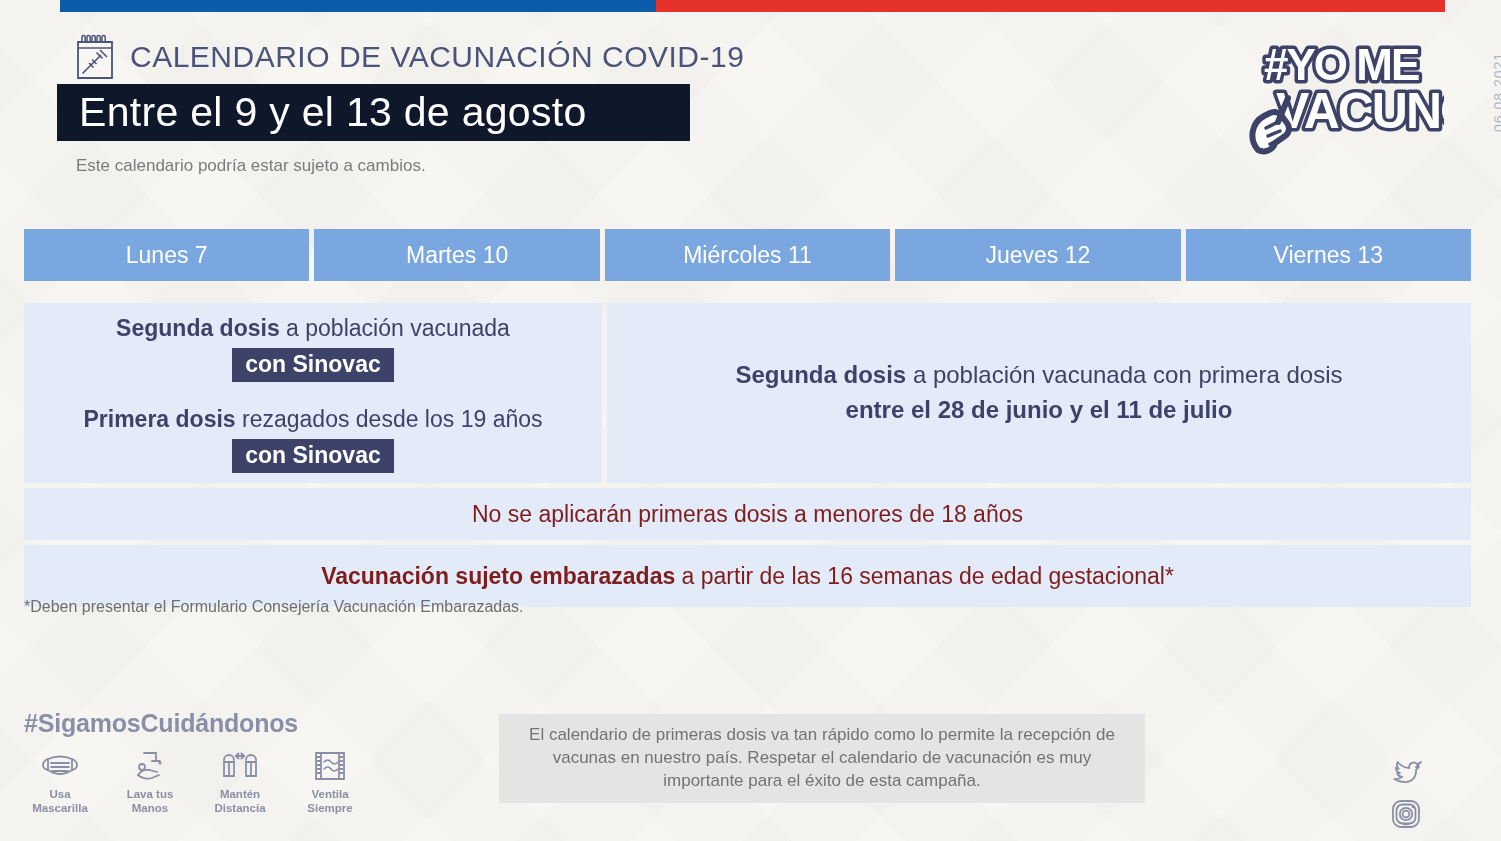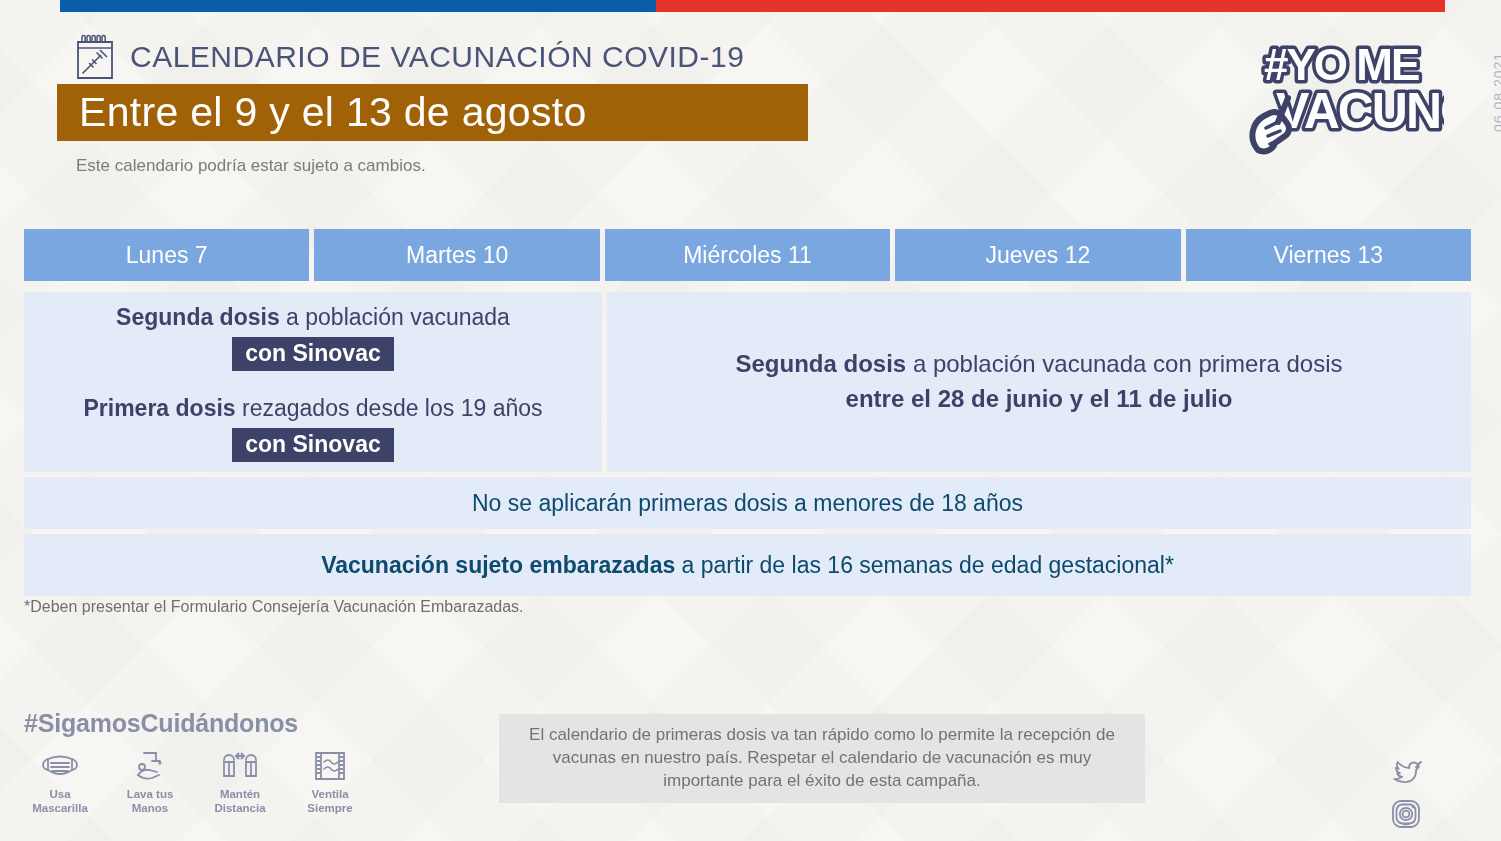--- a/index.html
+++ b/index.html
@@ -45,22 +45,22 @@
     width: 42px; height: 48px;
   }
   #header-title {
     position: absolute; left: 130px; top: 40px;
     font-size: 30px; letter-spacing: .5px;
     color: #4A5478; font-weight: 400;
     white-space: nowrap;
   }
   #date-banner {
     position: absolute; left: 57px; top: 84px;
-    width: 751px; height: 57px;
-    background: #a16207;
+    width: 633px; height: 57px;
+    background: #0f172a;
     display: flex; align-items: center;
   }
   #date-banner-text {
     color: #ffffff; font-size: 41px; font-weight: 400;
     padding-left: 22px; letter-spacing: .3px; white-space: nowrap;
   }
   #subtitle {
     position: absolute; left: 76px; top: 156px;
     font-size: 17px; color: #7B7B7B; white-space: nowrap;
   }
@@ -81,21 +81,21 @@
   
   #calendar { position: absolute; left: 24px; top: 229px; width: 1447px; }
 
   #day-header-row { display: flex; gap: 5px; }
   .day-header {
     flex: 1; height: 52px; background: #7BA7E0;
     display: flex; align-items: center; justify-content: center;
     color: #ffffff; font-size: 23px; font-weight: 400; white-space: nowrap;
   }
 
-  #split-row { display: flex; gap: 5px; margin-top: 11px; }
+  #split-row { display: flex; gap: 5px; margin-top: 22px; }
   .cell {
     background: #E3EAF8;
     display: flex; flex-direction: column;
     align-items: center; justify-content: center;
     color: #3D4368; text-align: center;
   }
   #cell-left  { width: 578px; height: 180px; padding: 8px 10px; }
   #cell-right { flex: 1;      height: 180px; padding: 8px 36px; }
 
   .line { font-size: 23px; line-height: 1.35; }
@@ -105,21 +105,21 @@
     font-weight: bold; font-size: 23px;
     padding: 3px 13px 5px; margin-top: 4px; line-height: 1.15;
   }
   .gap { height: 22px; }
   .big { font-size: 24px; line-height: 1.45; }
   .big b { font-weight: bold; }
 
   .full-row {
     background: #E3EAF8; margin-top: 5px;
     display: flex; align-items: center; justify-content: center;
-    color: #0c4a6e; text-align: center;
+    color: #7f1d1d; text-align: center;
   }
   #row-minors    { height: 52px; font-size: 23px; }
   #row-pregnant  { height: 62px; font-size: 23px; }
   #row-pregnant b { font-weight: bold; }
 
   #footnote {
     position: absolute; left: 24px; top: 598px;
     font-size: 16px; color: #6E6E6E; white-space: nowrap;
   }
 

